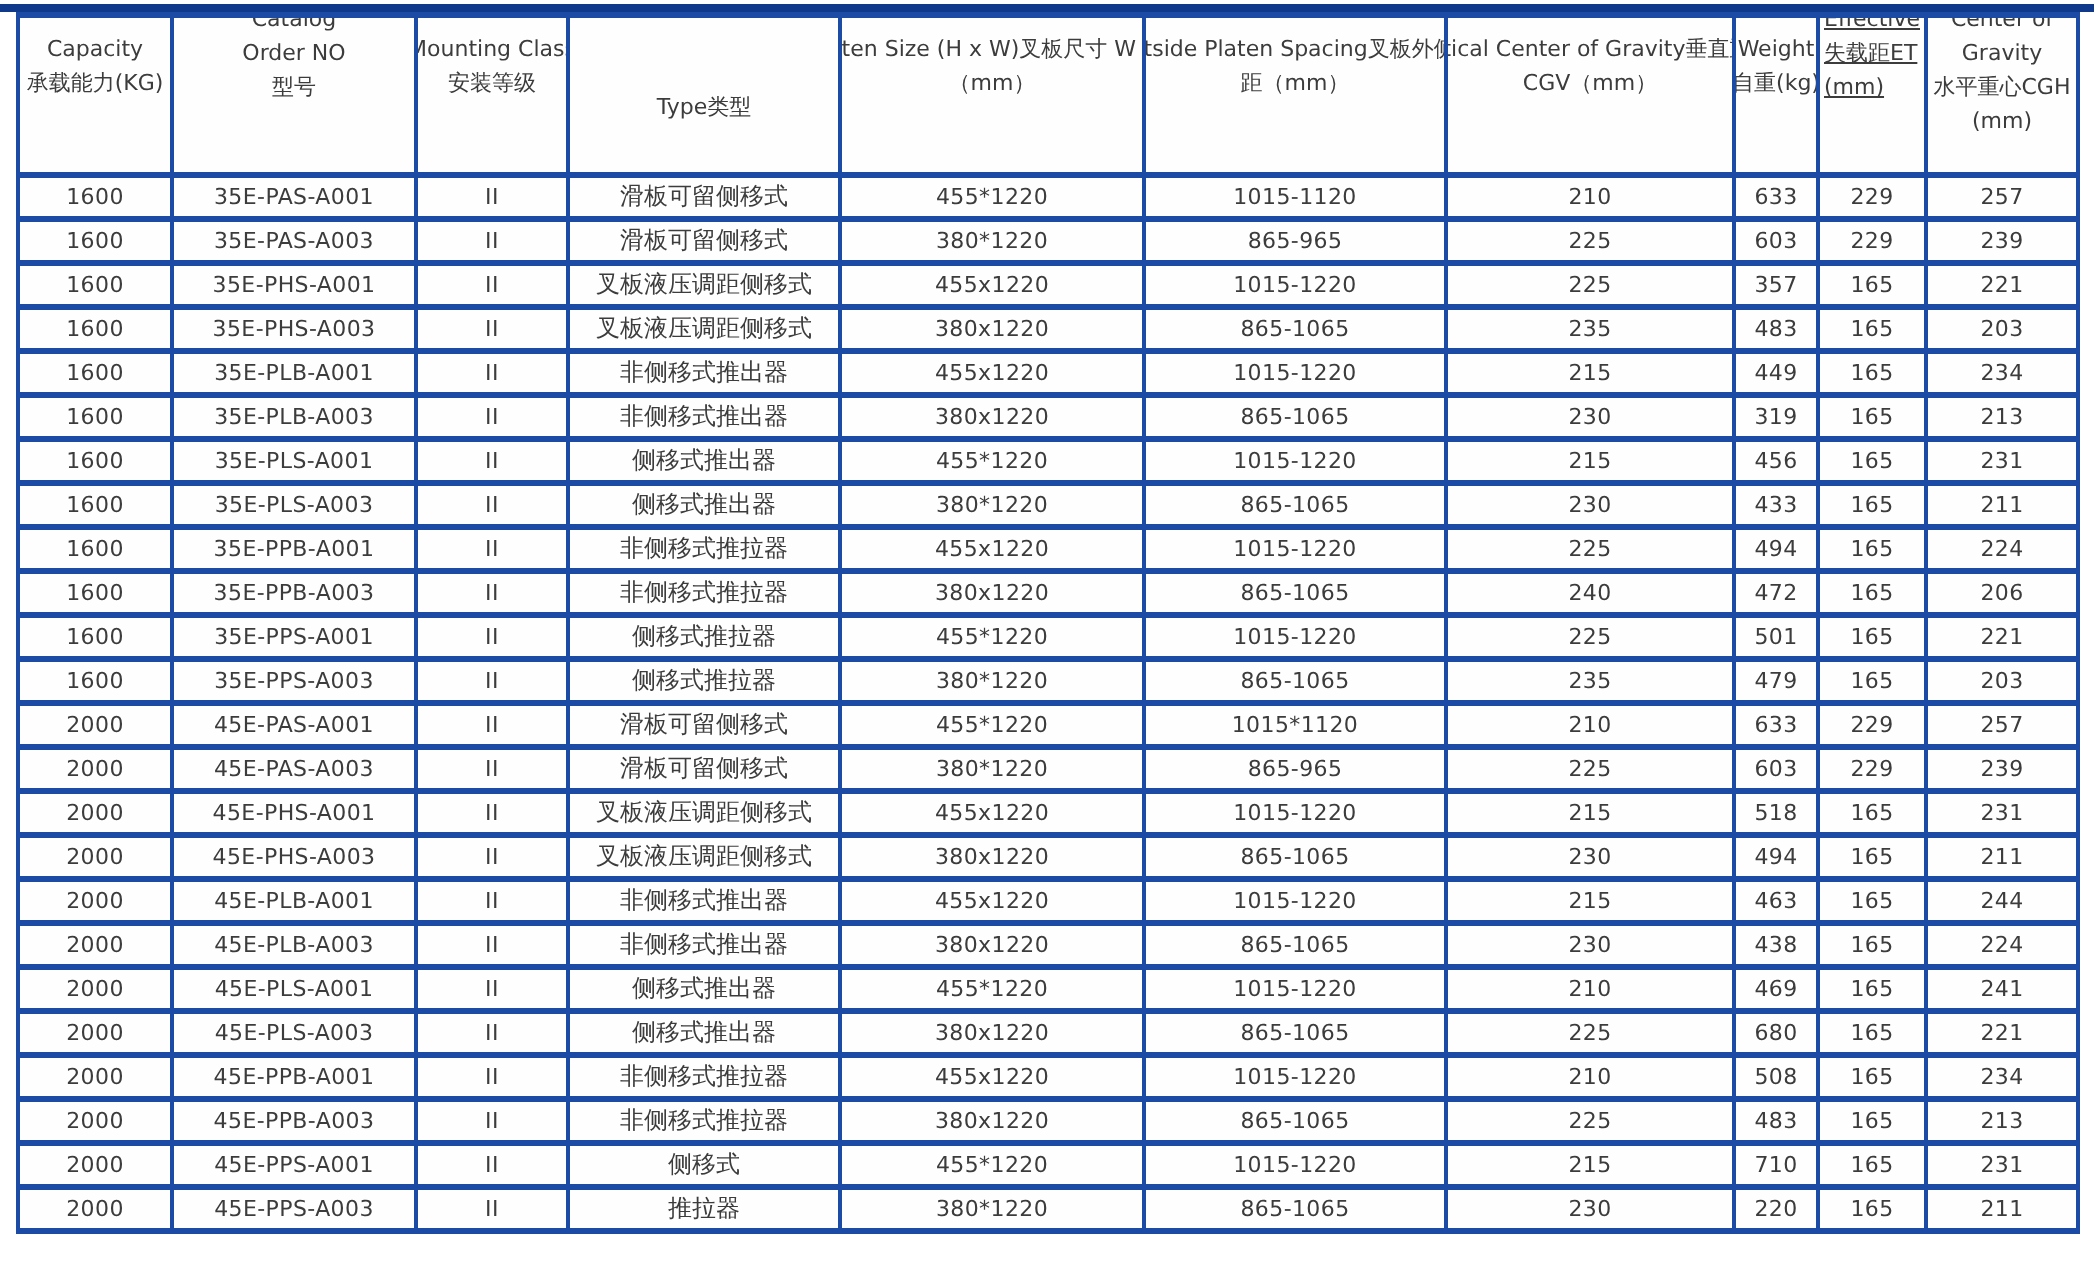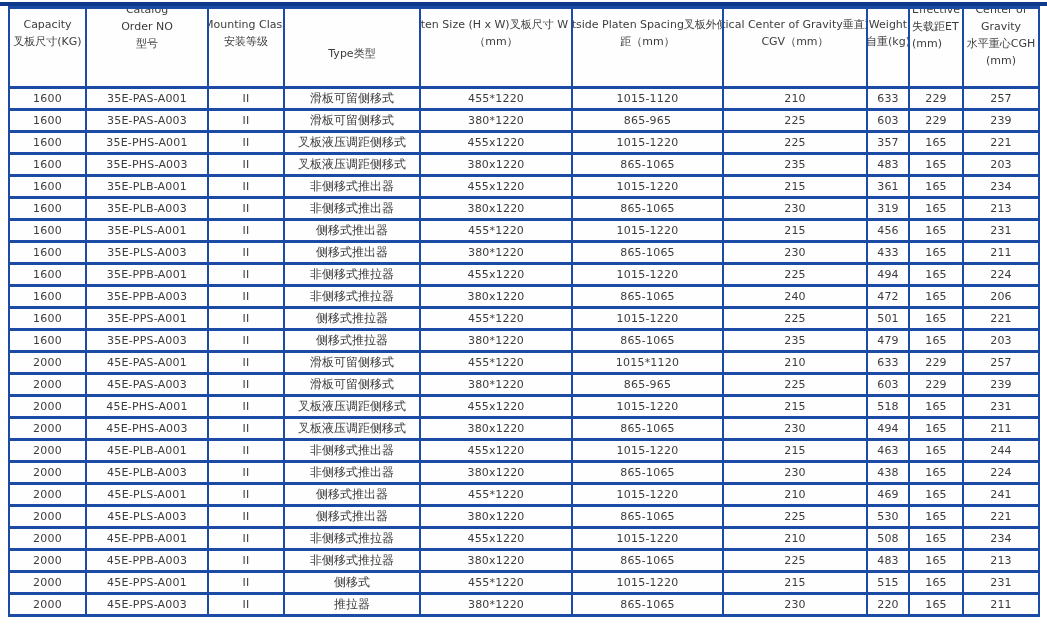--- a/index.html
+++ b/index.html
@@ -43,21 +43,21 @@
     align-items:center;
     justify-content:flex-start;
     padding-top:7px;
     line-height:17px;
   }
   th.clip .hwrap{
     padding-top:0;
     margin-top:-8px;
   }
   th.col-3 .hwrap{padding-top:36px;}
-  th.col-8 .hwrap{align-items:flex-start;text-align:left;padding-left:2px;}
+  th.col-8 .hwrap{align-items:flex-start;text-align:left;padding-left:2px;text-decoration:underline;}
   .hline{white-space:nowrap;}
   tbody td{
     height:19px;
     font-size:11px;
     letter-spacing:0.2px;
   }
   tbody td.col-3{font-size:12px;letter-spacing:0;}
 </style>
 </head>
 <body>
@@ -75,21 +75,21 @@
       <col style="width: 144px;">
       <col style="width: 42px;">
       <col style="width: 54px;">
       <col style="width: 76px;">
     </colgroup>
   <thead>
     <tr id="header-row">
         <th class="col-0">
           <div class="hwrap">
             <div class="hline">Capacity</div>
-            <div class="hline">叉板尺寸(KG)</div>
+            <div class="hline">承载能力(KG)</div>
           </div>
         </th>
         <th class="col-1 clip">
           <div class="hwrap">
             <div class="hline">Catalog</div>
             <div class="hline">Order NO</div>
             <div class="hline">型号</div>
           </div>
         </th>
         <th class="col-2">
@@ -194,21 +194,21 @@
         <td class="col-9">203</td>
       </tr>
       <tr>
         <td class="col-0">1600</td>
         <td class="col-1">35E-PLB-A001</td>
         <td class="col-2">II</td>
         <td class="col-3">非侧移式推出器</td>
         <td class="col-4">455x1220</td>
         <td class="col-5">1015-1220</td>
         <td class="col-6">215</td>
-        <td class="col-7">361</td>
+        <td class="col-7">449</td>
         <td class="col-8">165</td>
         <td class="col-9">234</td>
       </tr>
       <tr>
         <td class="col-0">1600</td>
         <td class="col-1">35E-PLB-A003</td>
         <td class="col-2">II</td>
         <td class="col-3">非侧移式推出器</td>
         <td class="col-4">380x1220</td>
         <td class="col-5">865-1065</td>
@@ -374,21 +374,21 @@
         <td class="col-9">241</td>
       </tr>
       <tr>
         <td class="col-0">2000</td>
         <td class="col-1">45E-PLS-A003</td>
         <td class="col-2">II</td>
         <td class="col-3">侧移式推出器</td>
         <td class="col-4">380x1220</td>
         <td class="col-5">865-1065</td>
         <td class="col-6">225</td>
-        <td class="col-7">530</td>
+        <td class="col-7">680</td>
         <td class="col-8">165</td>
         <td class="col-9">221</td>
       </tr>
       <tr>
         <td class="col-0">2000</td>
         <td class="col-1">45E-PPB-A001</td>
         <td class="col-2">II</td>
         <td class="col-3">非侧移式推拉器</td>
         <td class="col-4">455x1220</td>
         <td class="col-5">1015-1220</td>
@@ -410,21 +410,21 @@
         <td class="col-9">213</td>
       </tr>
       <tr>
         <td class="col-0">2000</td>
         <td class="col-1">45E-PPS-A001</td>
         <td class="col-2">II</td>
         <td class="col-3">侧移式</td>
         <td class="col-4">455*1220</td>
         <td class="col-5">1015-1220</td>
         <td class="col-6">215</td>
-        <td class="col-7">515</td>
+        <td class="col-7">710</td>
         <td class="col-8">165</td>
         <td class="col-9">231</td>
       </tr>
       <tr>
         <td class="col-0">2000</td>
         <td class="col-1">45E-PPS-A003</td>
         <td class="col-2">II</td>
         <td class="col-3">推拉器</td>
         <td class="col-4">380*1220</td>
         <td class="col-5">865-1065</td>

